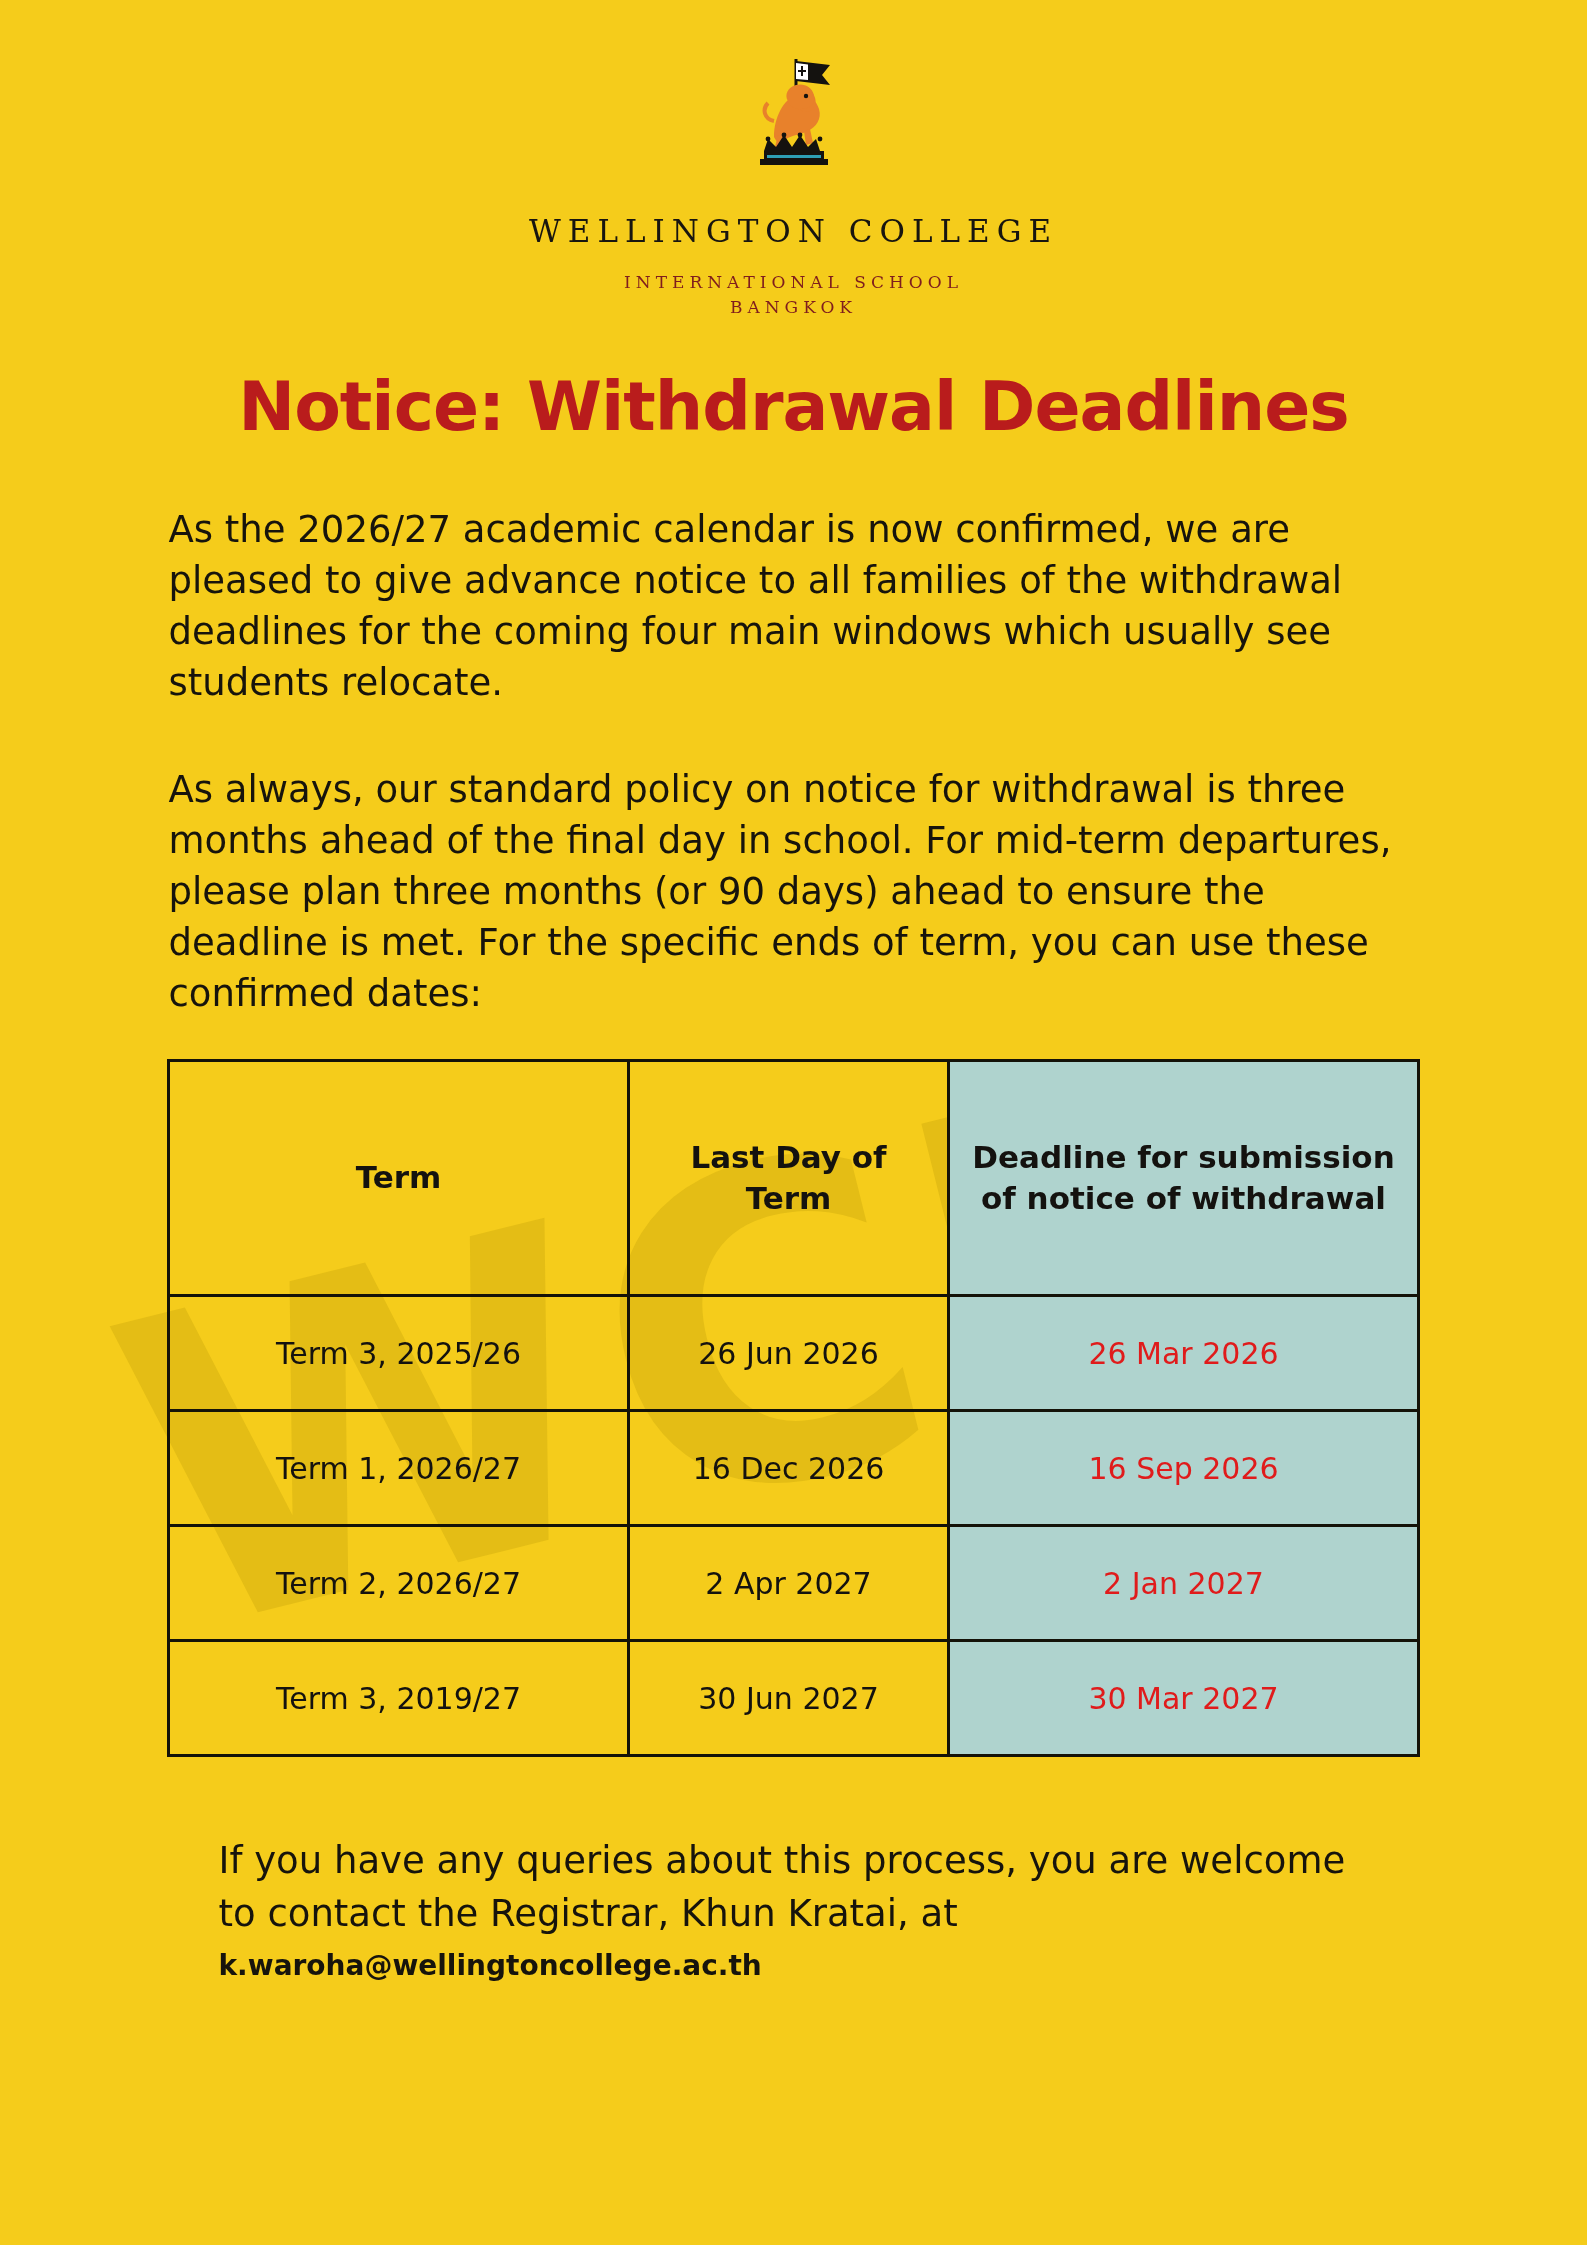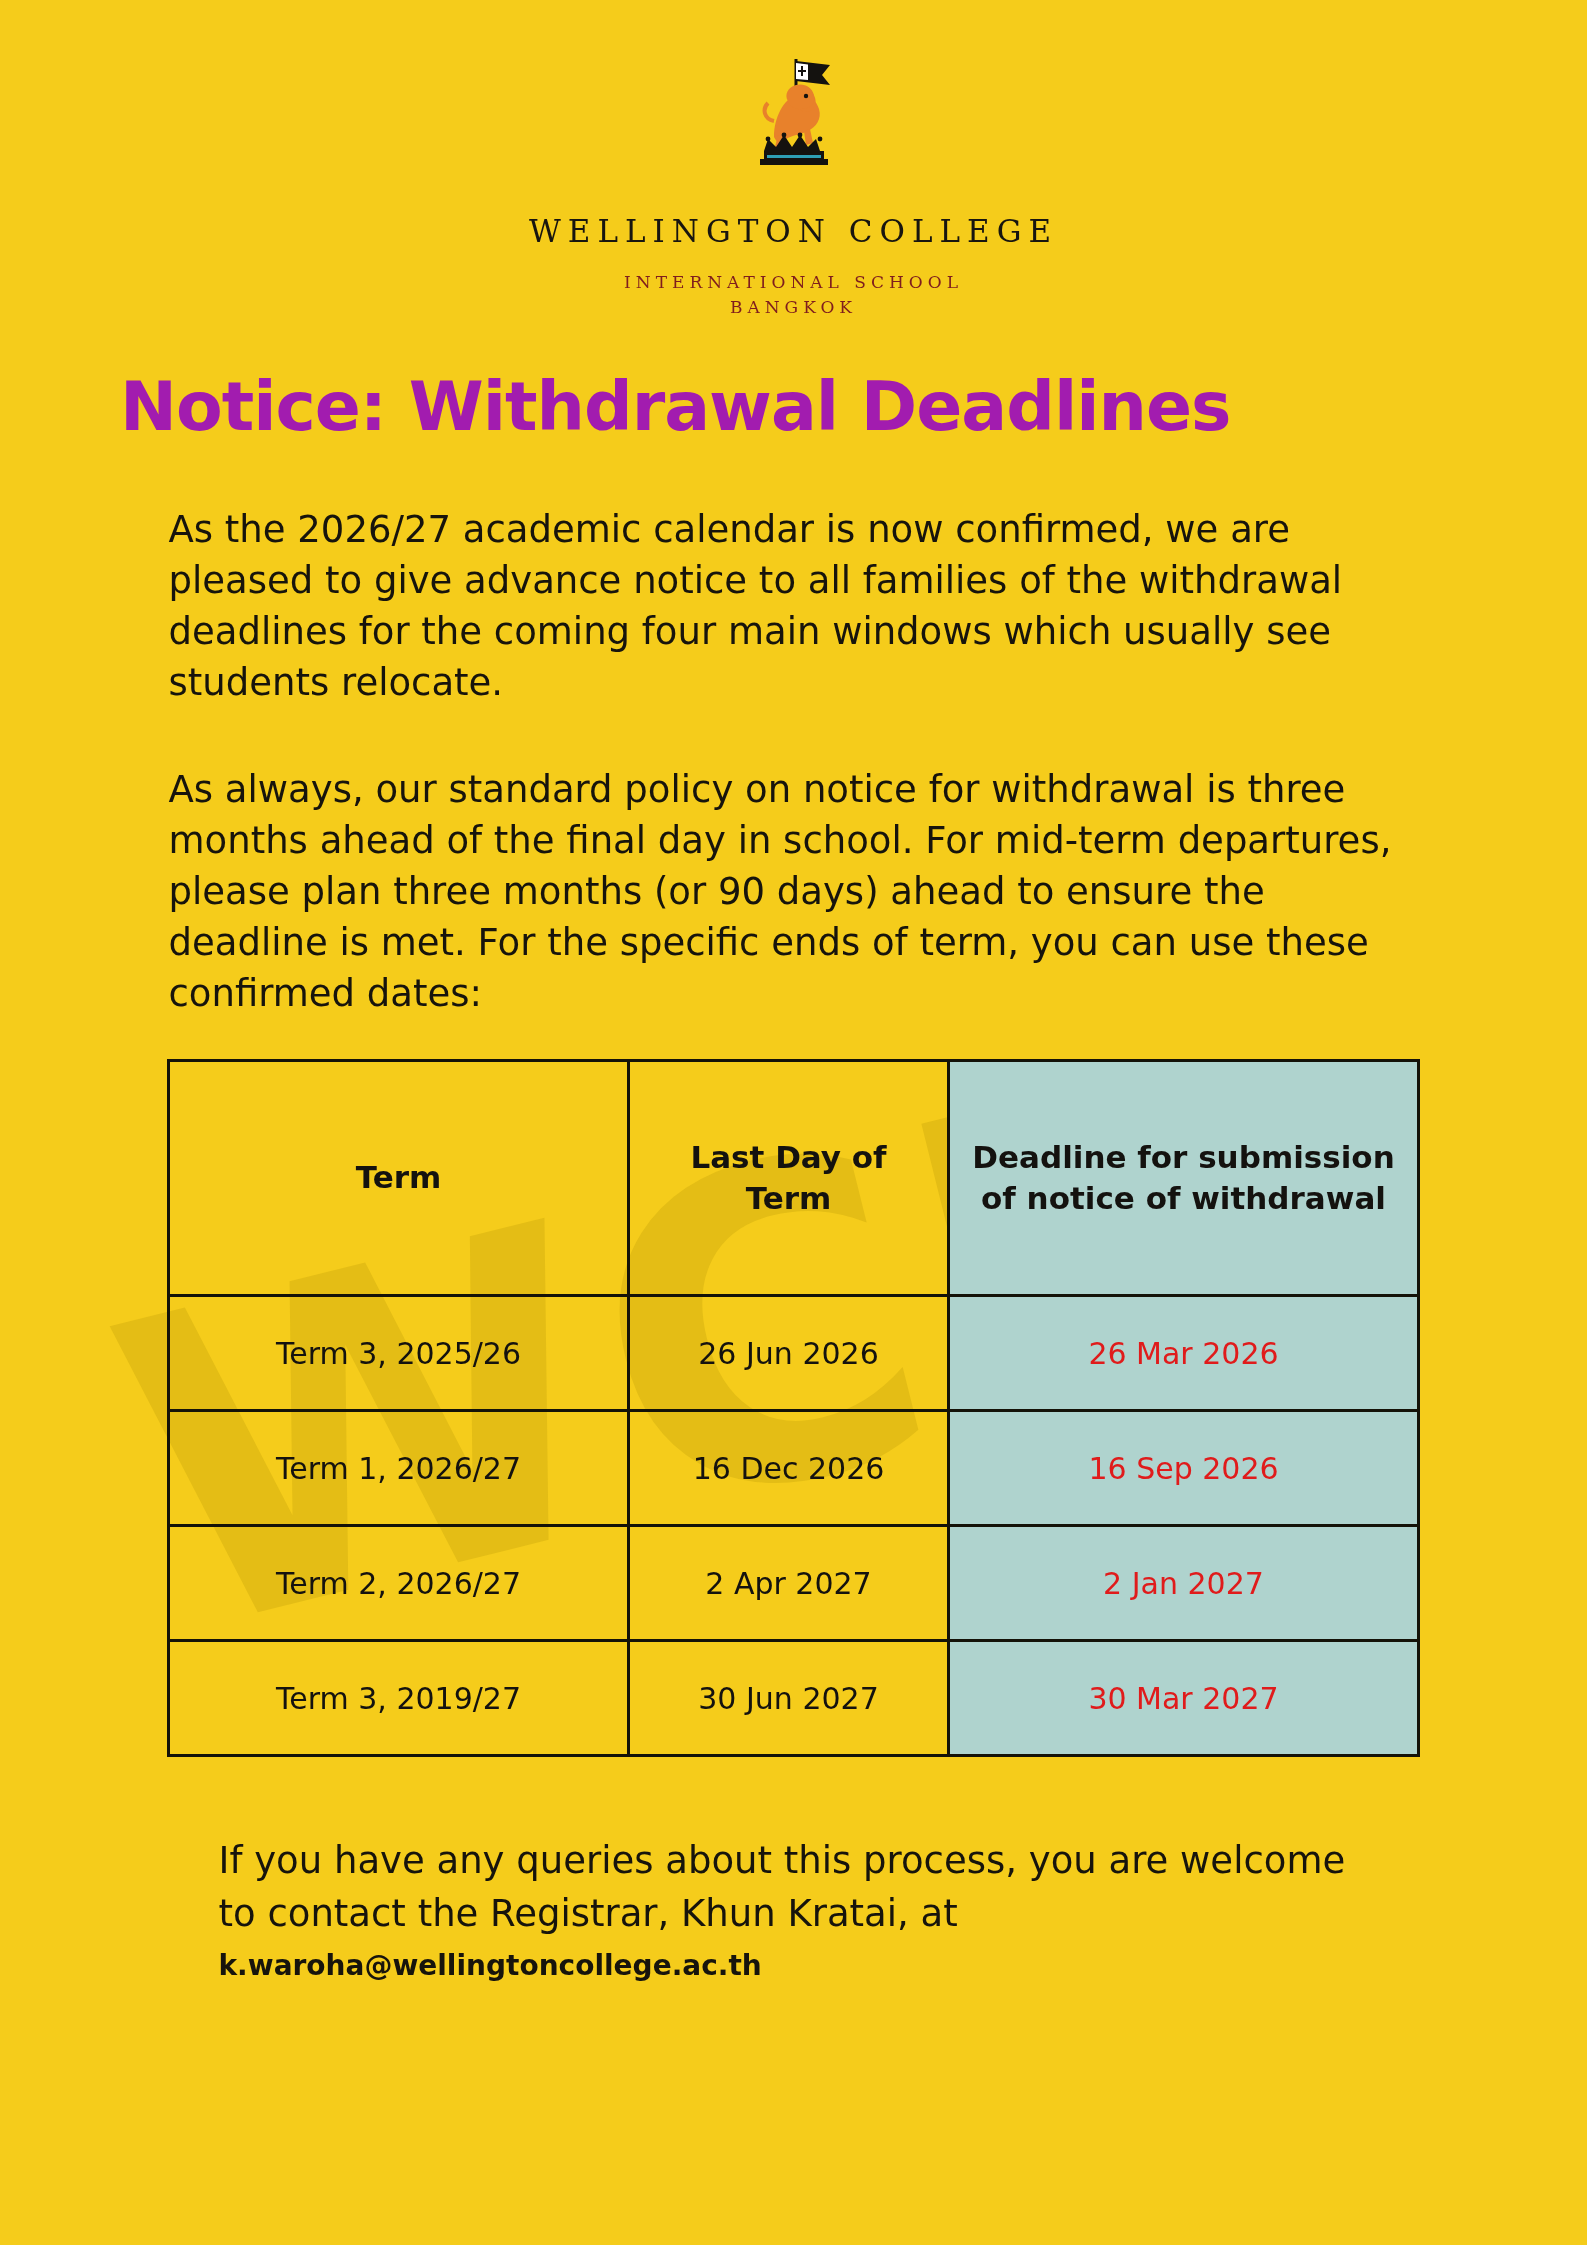--- a/index.html
+++ b/index.html
@@ -74,24 +74,25 @@
     font-size: 17px;
     letter-spacing: 5px;
     text-align: center;
     line-height: 1.5;
     color: #7f1d1d;
   }
 
   
   h1.title {
     margin: 46px 0 0 0;
+    text-align: center;
     font-size: 68px;
     font-weight: 700;
     letter-spacing: -1px;
-    color: #a21caf;
+    color: #b91c1c;
     font-family: "DejaVu Sans", sans-serif;
   }
 
   
   .para {
     margin: 0 auto;
     text-align: left;
     font-size: 37px;
     line-height: 1.38;
     max-width: 1250px;

